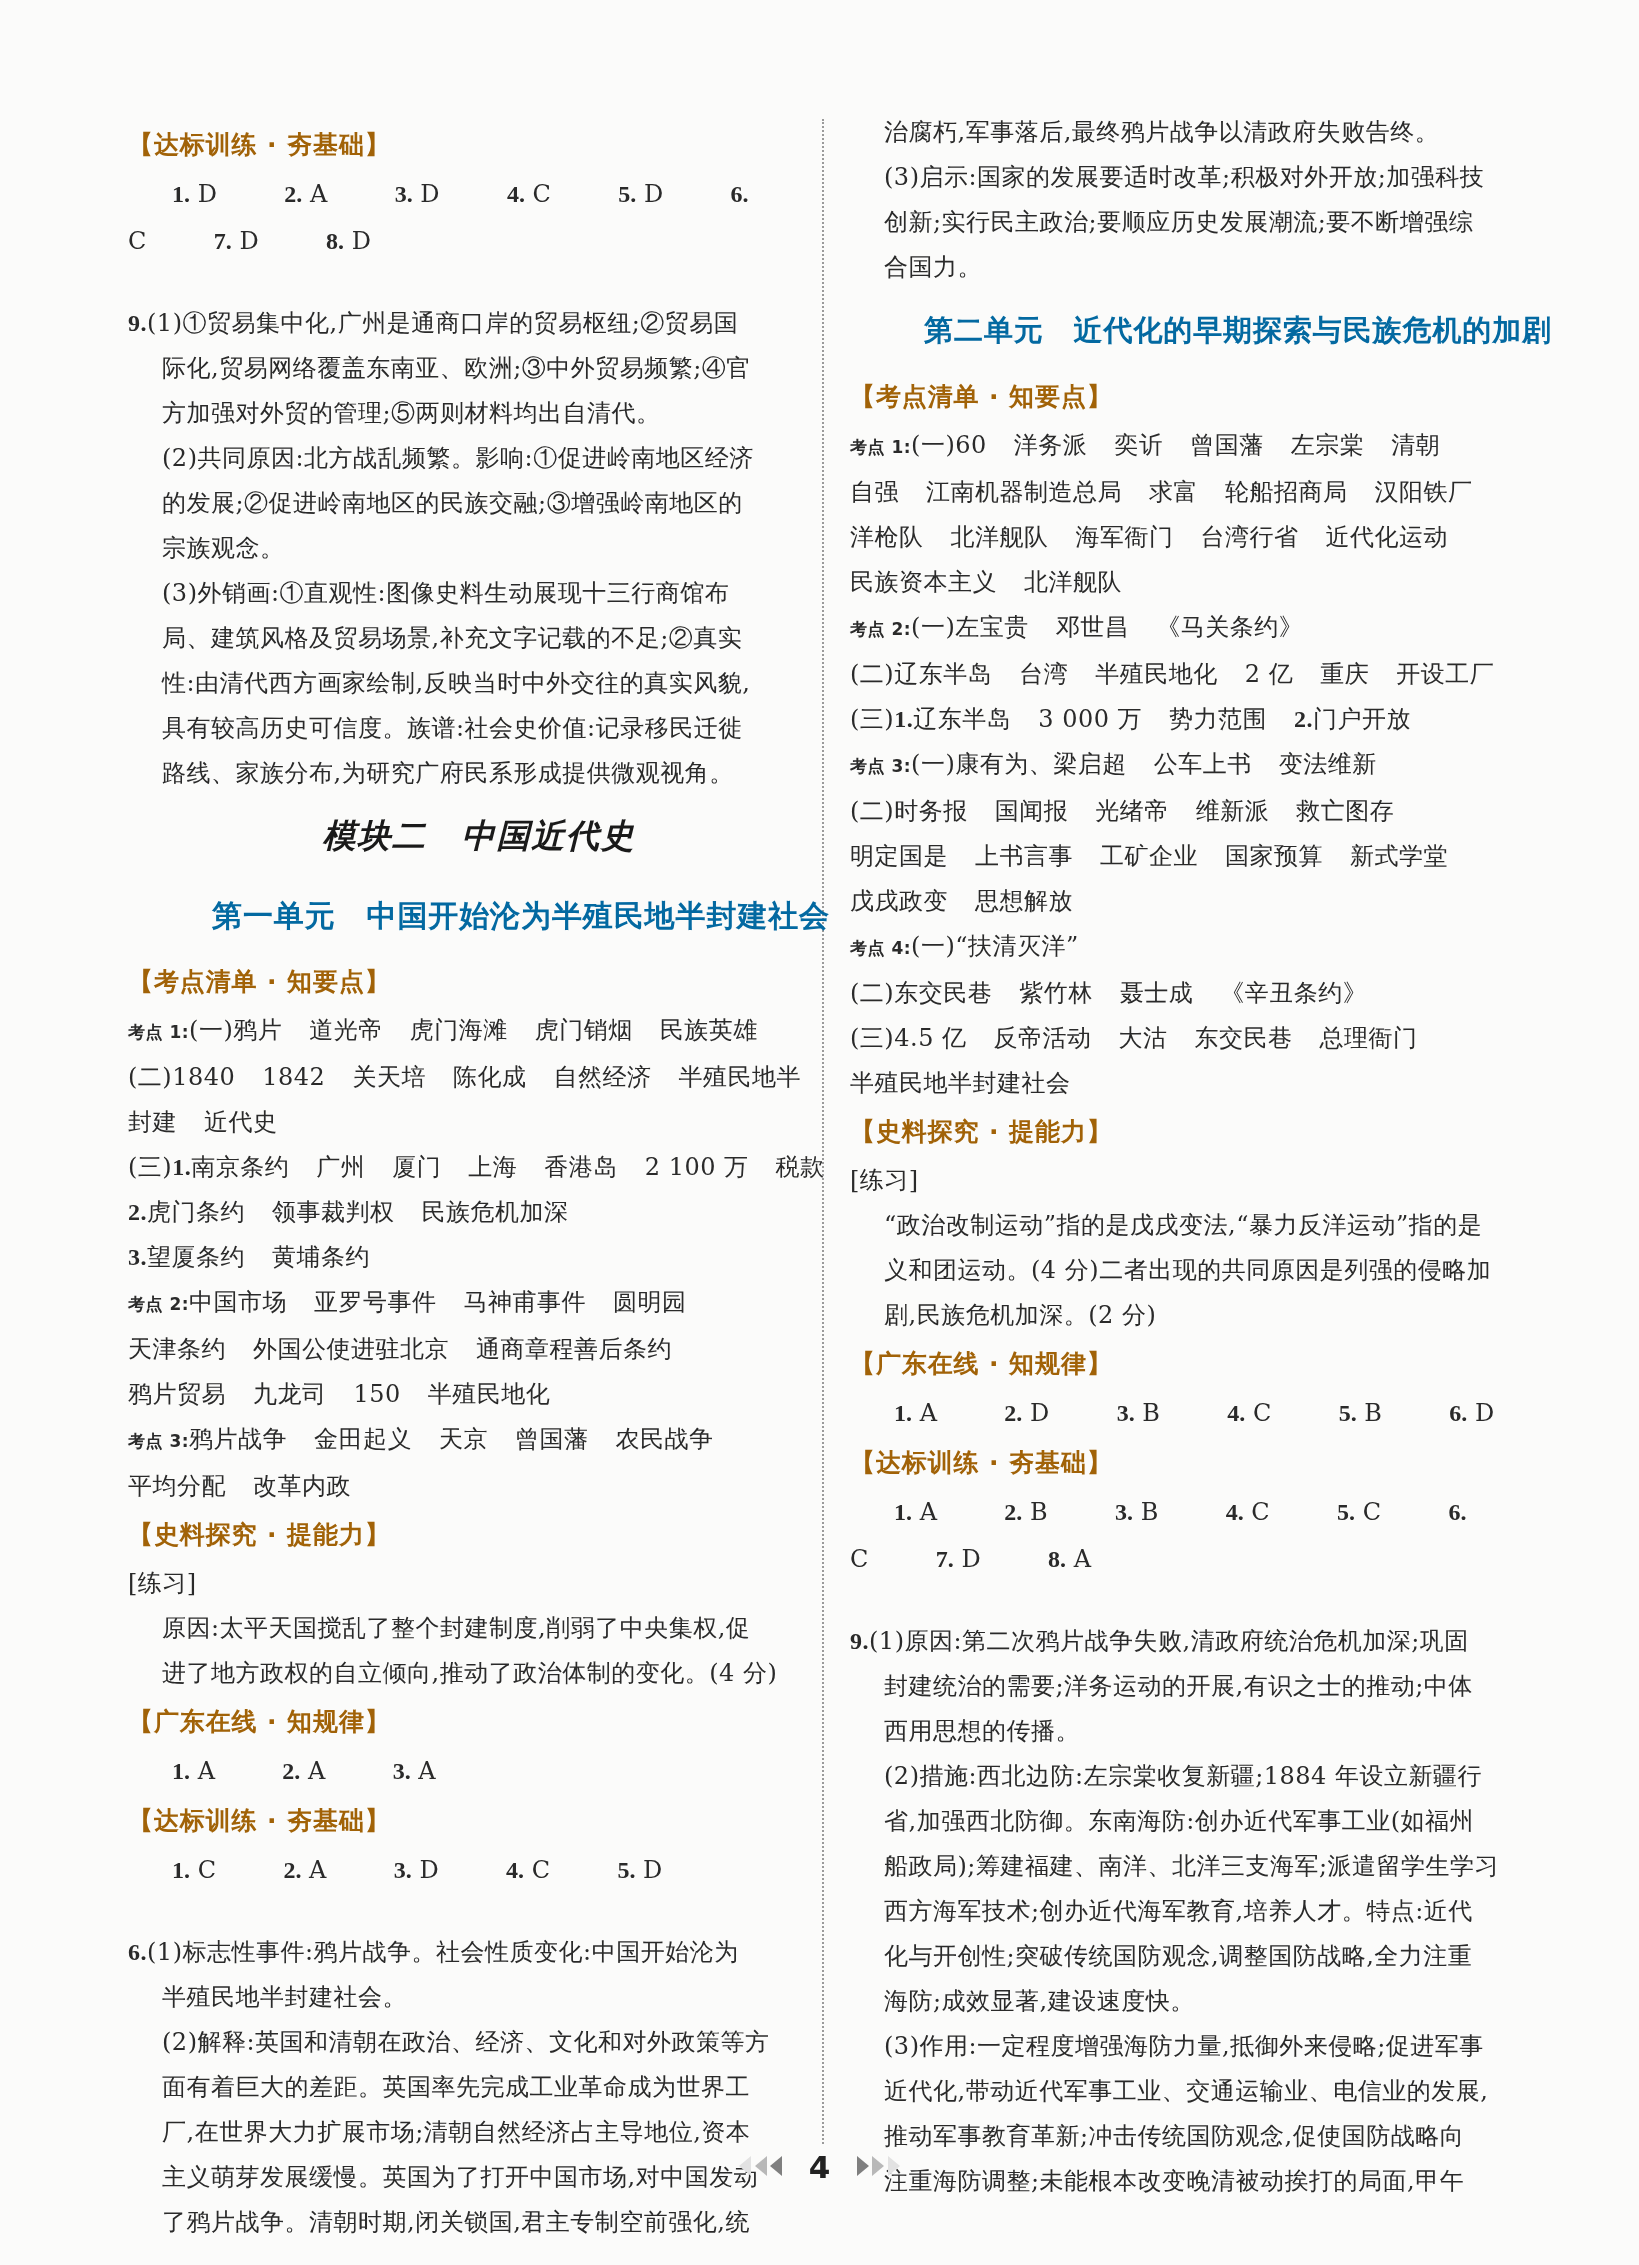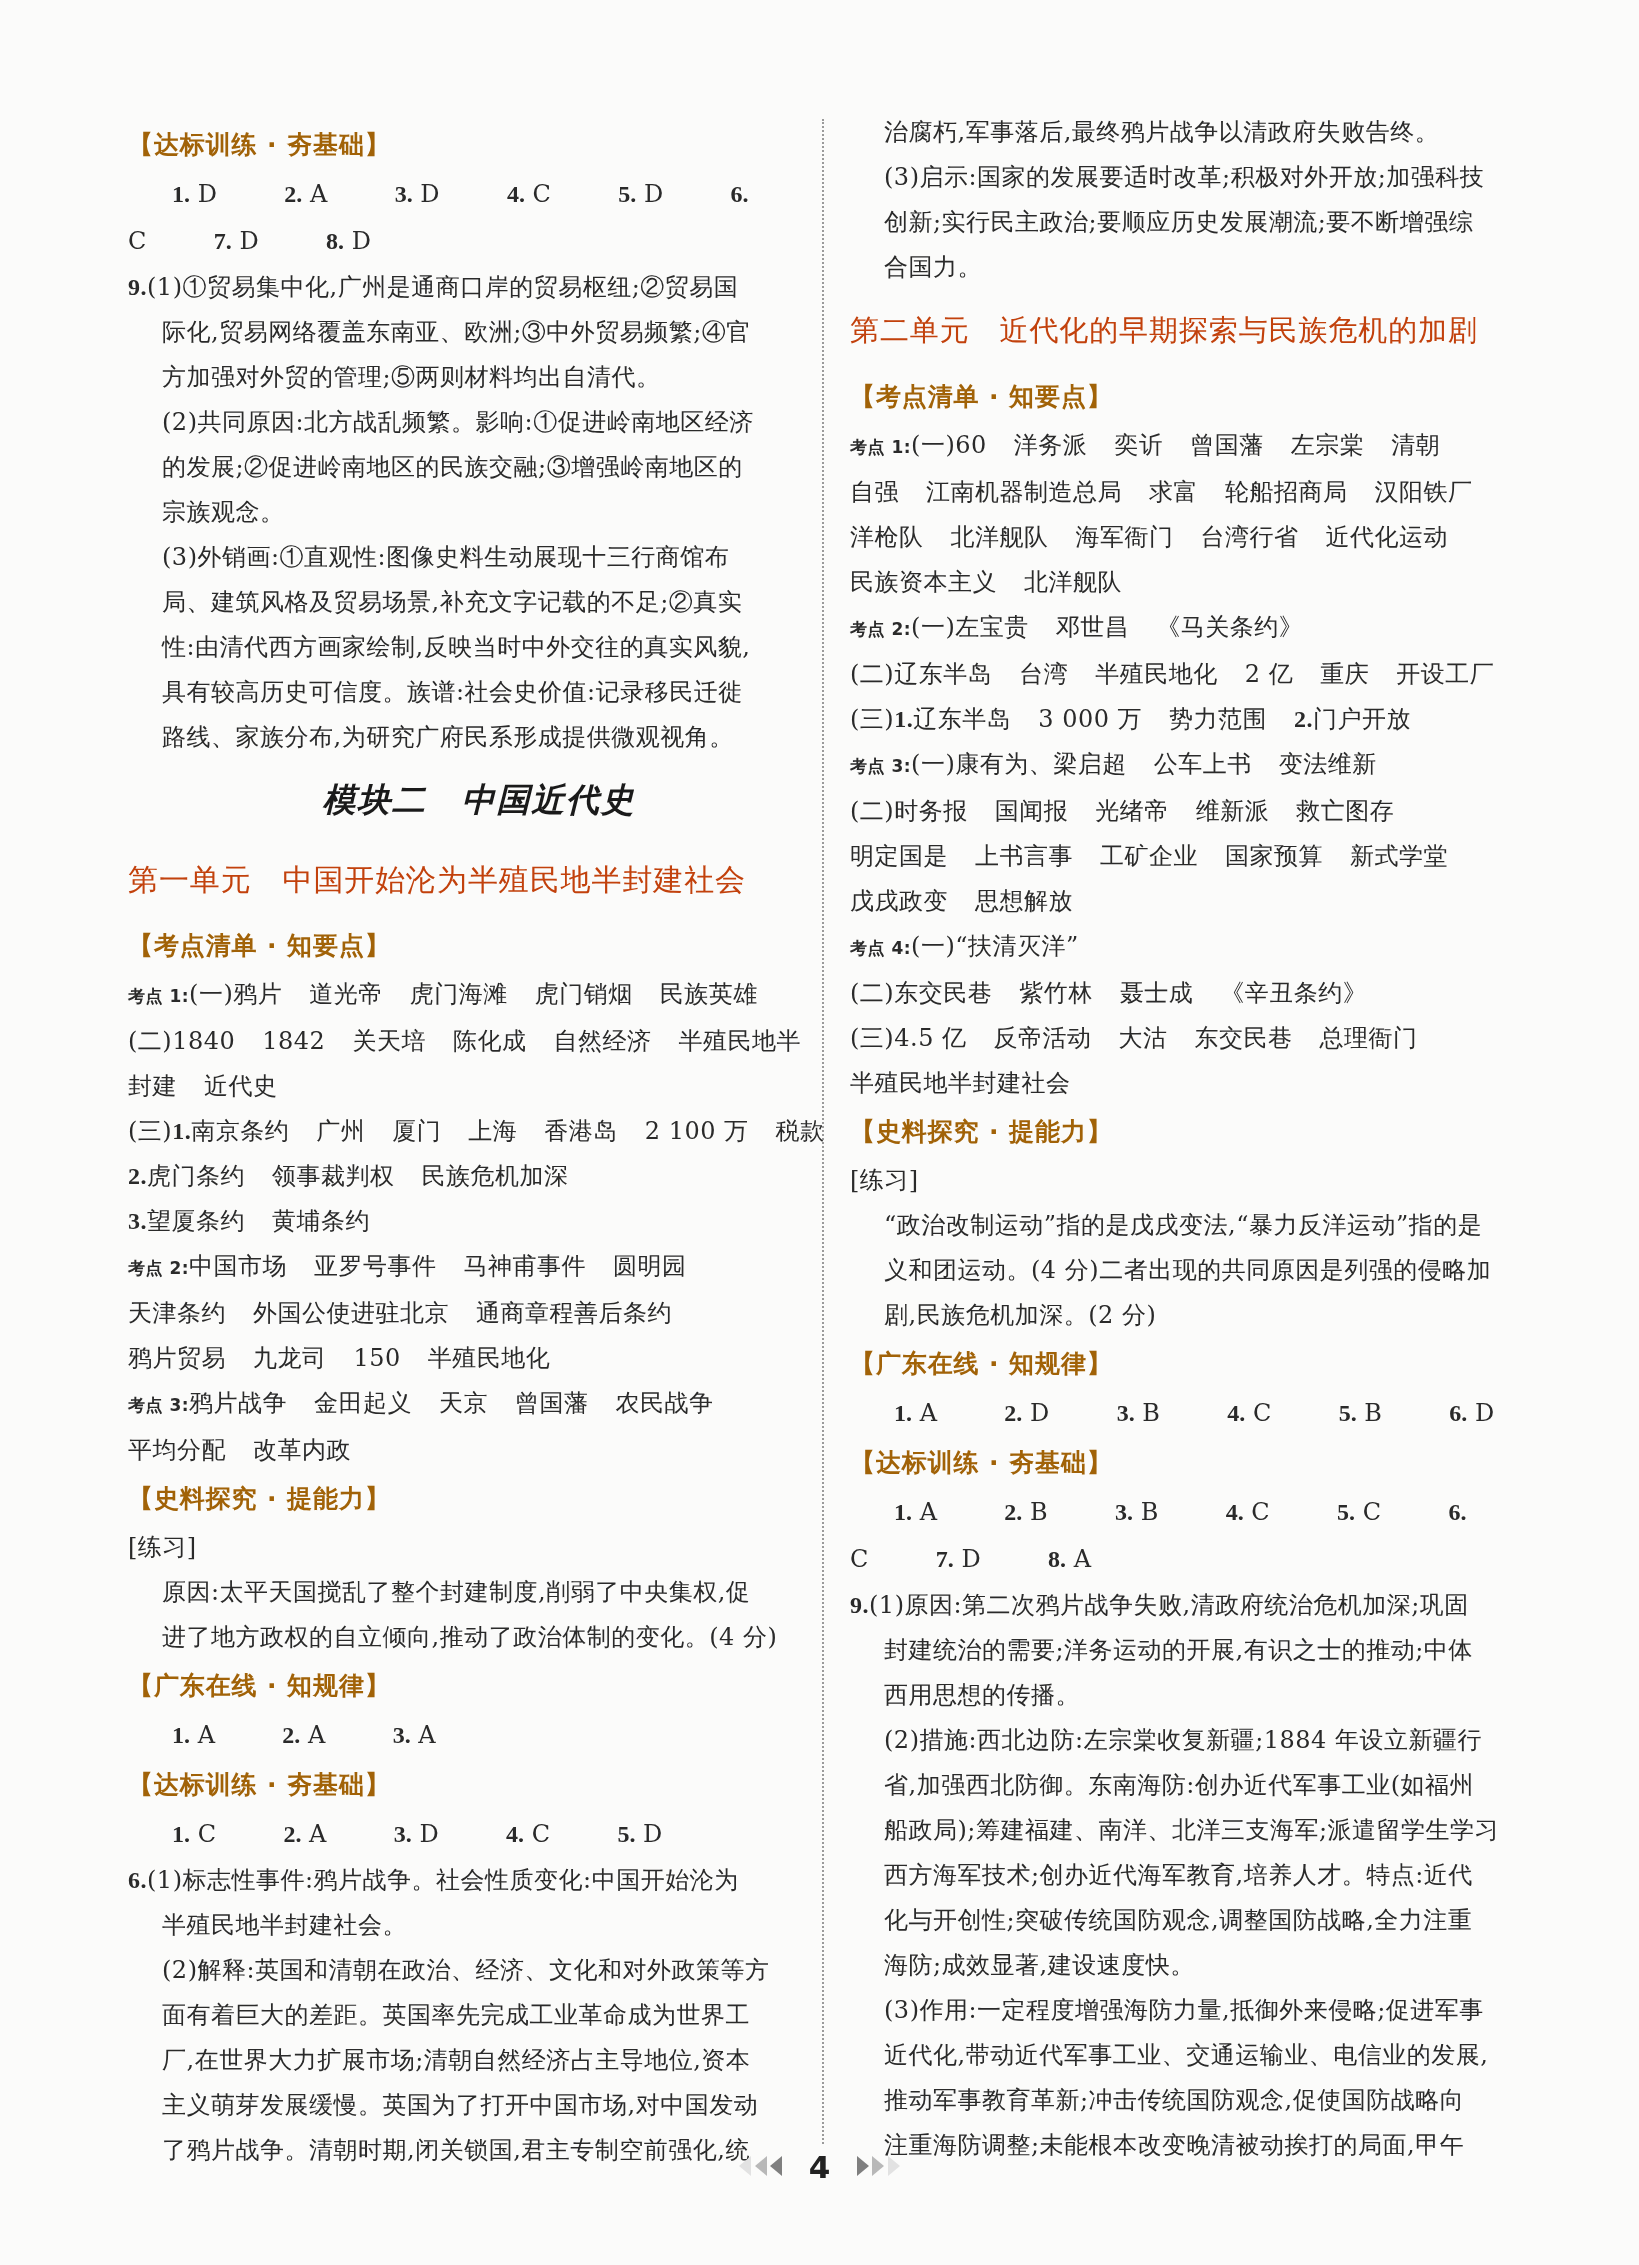--- a/index.html
+++ b/index.html
@@ -45,39 +45,40 @@
     font-weight: bold;
     font-size: 33px;
     text-align: center;
     line-height: 79px;
     letter-spacing: 1.8px;
     color: #1a1a1a;
     font-style: italic;
   }
   .unit-title {
     font-family: "DejaVu Sans", "Liberation Sans", sans-serif;
-    font-weight: normal;
+    font-weight: bold;
     font-size: 30px;
     line-height: 81px;
     letter-spacing: 0.9px;
-    color: #c2410c;
+    color: #0369a1;
     white-space: nowrap;
+    text-align: right;
   }
   .answers { font-size: 24px; line-height: 47px; }
   .answers .ans { margin-right: 23.4px; margin-left: 44px; }
   .answers .num { font-weight: bold; font-family: "Liberation Serif", serif; }
   .kp-label {
     font-family: "DejaVu Sans", "Liberation Sans", sans-serif;
     font-weight: bold;
     font-size: 17px;
   }
   .term { margin-right: 27px; }
   .term:last-child { margin-right: 0; }
   .q-num { font-weight: bold; font-family: "Liberation Serif", serif; }
-  .para { font-size: 24px; line-height: 45px; }
+  .para { font-size: 24px; line-height: 45px; margin-top: 36px; }
   .footer {
     position: absolute;
     top: 2149px; left: 0; width: 1639px;
     text-align: center;
     font-family: "DejaVu Sans", "Liberation Sans", sans-serif;
   }
   .footer .arrows-l, .footer .arrows-r { display: inline-block; vertical-align: middle; }
   .tri { display: inline-block; width: 0; height: 0; border-top: 10px solid transparent; border-bottom: 10px solid transparent; margin: 0 1.8px; }
   .tri.l1 { border-right: 12.6px solid #e2e2e2; }
   .tri.l2 { border-right: 12.6px solid #b8b8b8; }

